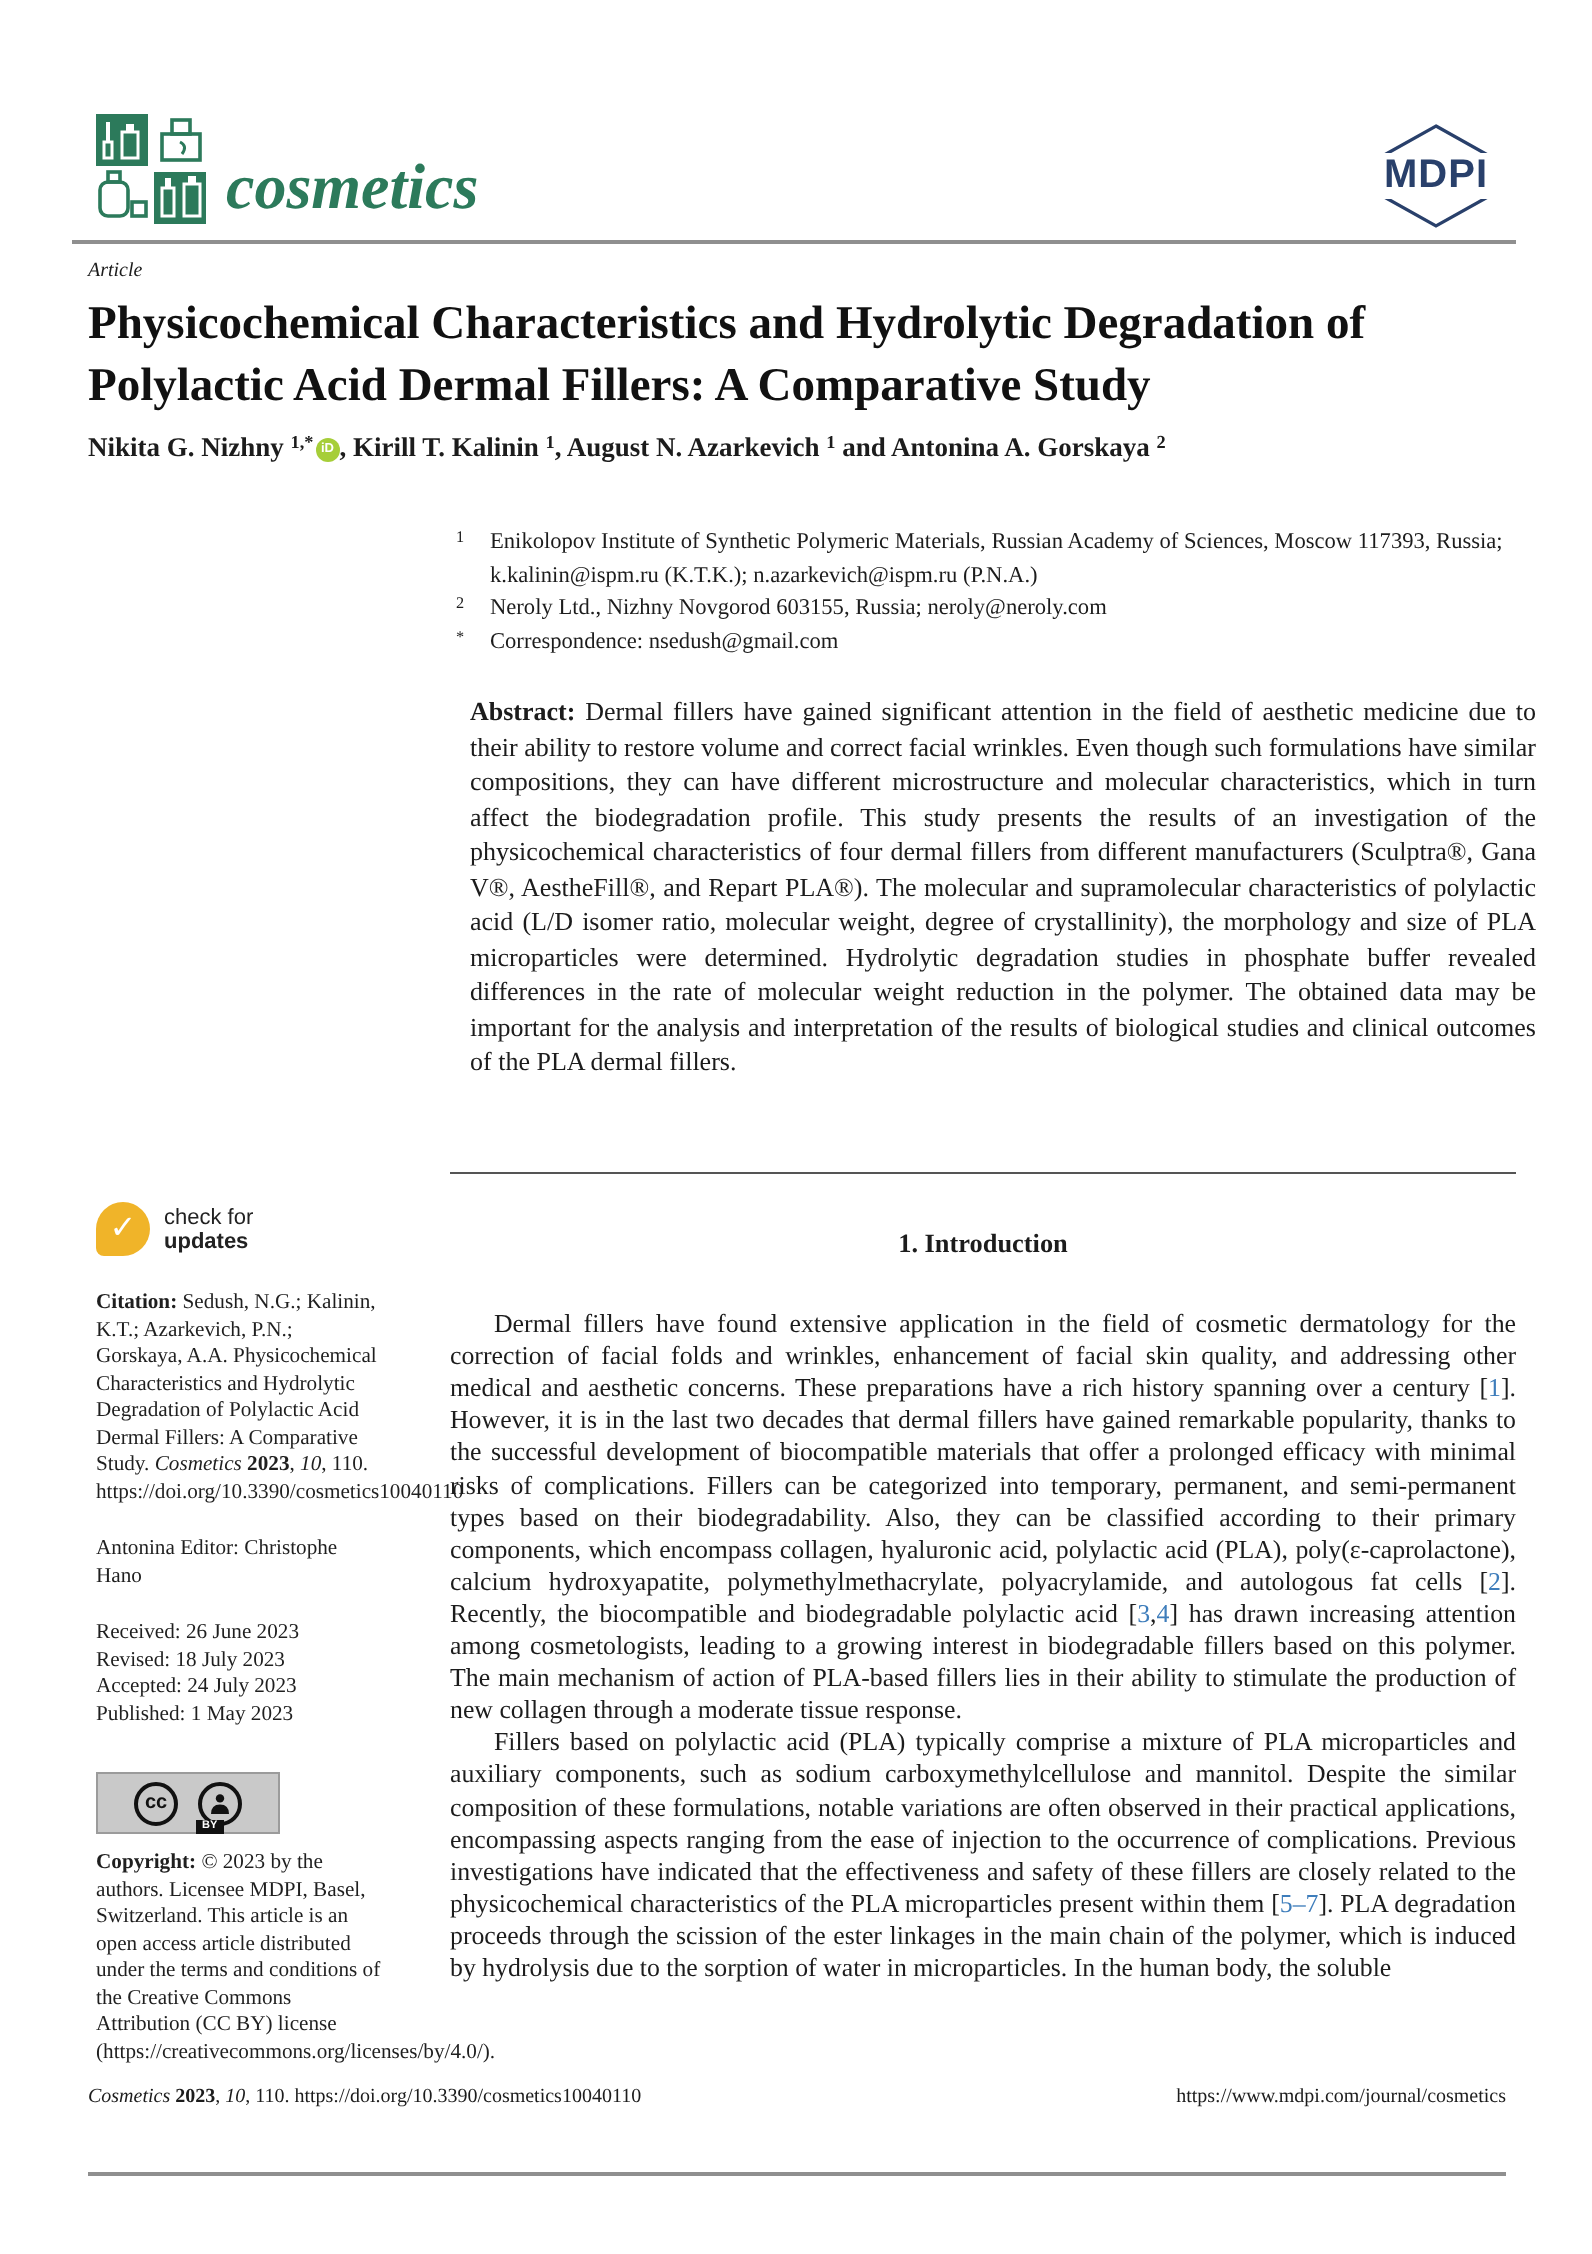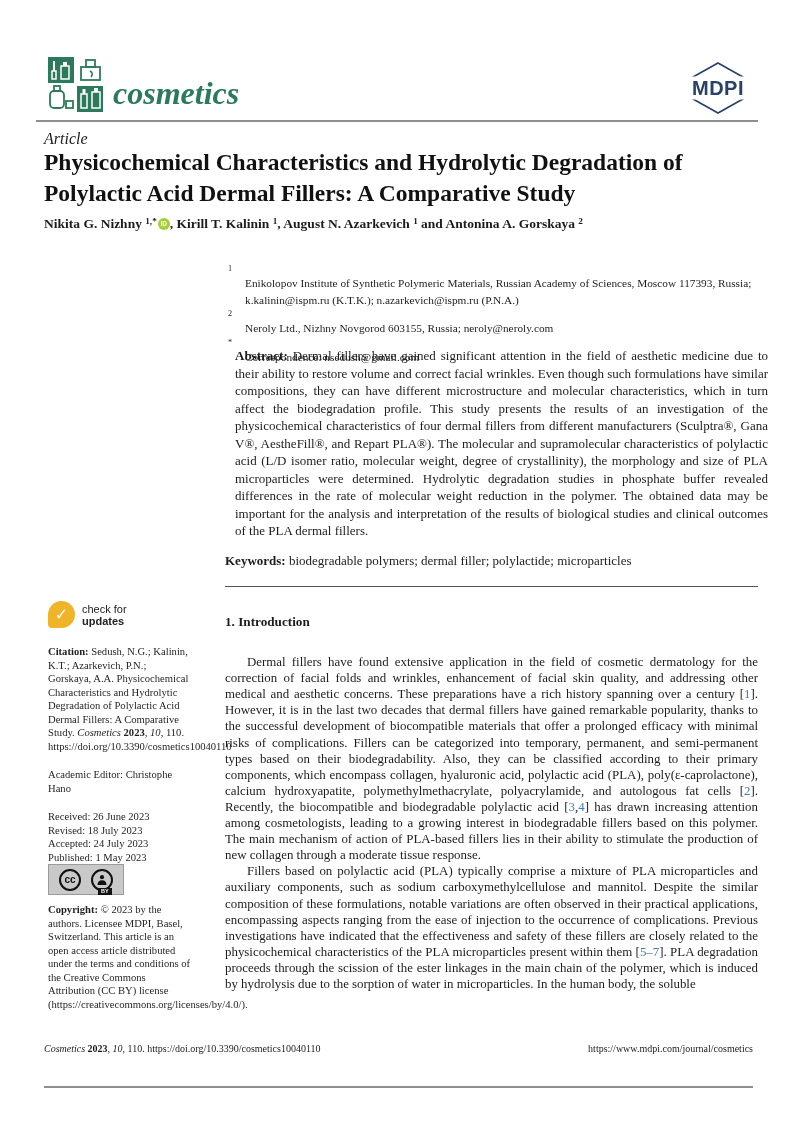--- a/index.html
+++ b/index.html
@@ -21,32 +21,32 @@
   .mdpi-logo { position:absolute; right:46px; top:60px; width:64px; height:56px; }
   .mdpi-logo svg { position:absolute; left:0; top:0; }
   .mdpi-text {
     position:absolute; left:50%; top:50%; transform:translate(-50%,-50%);
     background:#fff; padding:0 2px; color:#29406b; font-weight:bold;
     font-size:20px; letter-spacing:0.5px; font-family:"Liberation Sans","DejaVu Sans",sans-serif;
   }
   .header-rule { position:absolute; left:36px; top:120px; width:722px; height:2px; background:#8f8f8f; }
 
   
-  .article-label { position:absolute; left:44px; top:130px; font-style:italic; font-size:16px; }
+  .article-label { position:absolute; left:44px; top:130px; font-style:italic; font-size:10px; }
   .paper-title {
     position:absolute; left:44px; top:147px; width:716px;
     font-size:23.5px; font-weight:bold; line-height:31px; color:#111;
   }
   .authors-line { position:absolute; left:44px; top:216px; width:716px; font-size:13.5px; font-weight:bold; }
 
   
   .affiliations { position:absolute; left:228px; top:263px; width:532px; font-size:11.3px; line-height:16.5px; }
   .aff-row { display:flex; }
   .aff-marker { flex:none; width:17px; font-size:0.72em; position:relative; top:-2px; }
-  .aff-text { flex:1;margin-top:12px; }
+  .aff-text { flex:1; }
 
   
   .abstract { position:absolute; left:235px; top:347px; width:533px; font-size:13px; line-height:17.5px; text-align:justify; }
   .keywords { position:absolute; left:225px; top:552px; width:533px; font-size:13px; line-height:17.5px; text-align:justify; }
   .kw-rule { position:absolute; left:225px; top:586px; width:533px; height:1px; background:#555; }
   .lbl { font-weight:bold; }
 
   
   .sidebar { position:absolute; left:48px; top:601px; width:144px; font-size:10.6px; line-height:13.5px; color:#1f1f1f; }
   .check-updates { display:flex; align-items:center; cursor:pointer; }
@@ -55,39 +55,39 @@
     color:#fff; display:flex; align-items:center; justify-content:center;
     font-size:16px; font-weight:bold; flex:none;
     font-family:"Liberation Sans","DejaVu Sans",sans-serif;
   }
   .cu-text { margin-left:7px; font-family:"Liberation Sans","DejaVu Sans",sans-serif; font-size:11px; line-height:12px; color:#222; }
   .cu-bold { font-weight:bold; display:block; }
   .citation-block { margin-top:17px; }
   .academic-editor { margin-top:15px; }
   .dates-block { margin-top:15px; }
   .cc-badge {
-    width:76px; height:31px; background:#c9c9c9; border:1px solid #9b9b9b;
+    margin-top:22px; width:92px; height:31px; background:#c9c9c9; border:1px solid #9b9b9b;
     display:flex; align-items:center; justify-content:center; gap:10px; position:relative;
   }
   .cc-circle {
     width:22px; height:22px; border-radius:50%; border:2.5px solid #111;
     display:flex; align-items:center; justify-content:center;
     font-family:"Liberation Sans","DejaVu Sans",sans-serif;
     font-size:10px; font-weight:bold; color:#111; position:relative;
   }
   .cc-by-tag {
     position:absolute; left:49px; bottom:-1px; background:#111; color:#fff;
     font-family:"Liberation Sans","DejaVu Sans",sans-serif;
     font-size:5.5px; font-weight:bold; padding:0 3px; line-height:7px;
   }
   .copyright-block { margin-top:8px; }
 
   
   .main-col { position:absolute; left:225px; top:614px; width:533px; font-size:12.9px; line-height:16.1px; text-align:justify; }
-  .section-heading { font-size:13.2px; font-weight:bold; text-align:left; }
+  .section-heading { font-size:13.2px; font-weight:bold; text-align:center; }
   .main-col p { margin-top:24px; text-indent:22px; }
   .main-col p + p { margin-top:0; }
 
   
   .footer-rule { position:absolute; left:44px; top:1086px; width:709px; height:1.5px; background:#8f8f8f; }
   .page-footer {
     position:absolute; left:44px; top:1043px; width:709px;
     display:flex; justify-content:space-between; font-size:10px;
   }
 
@@ -153,36 +153,35 @@
       <span class="aff-text">Neroly Ltd., Nizhny Novgorod 603155, Russia; neroly@neroly.com</span>
     </div>
     <div class="aff-row">
       <span class="aff-marker">*</span>
       <span class="aff-text">Correspondence: nsedush@gmail.com</span>
     </div>
   </div>
 
   <div class="abstract"><span class="lbl">Abstract:</span><span> Dermal fillers have gained significant attention in the field of aesthetic medicine due to their ability to restore volume and correct facial wrinkles. Even though such formulations have similar compositions, they can have different microstructure and molecular characteristics, which in turn affect the biodegradation profile. This study presents the results of an investigation of the physicochemical characteristics of four dermal fillers from different manufacturers (Sculptra®, Gana V®, AestheFill®, and Repart PLA®). The molecular and supramolecular characteristics of polylactic acid (L/D isomer ratio, molecular weight, degree of crystallinity), the morphology and size of PLA microparticles were determined. Hydrolytic degradation studies in phosphate buffer revealed differences in the rate of molecular weight reduction in the polymer. The obtained data may be important for the analysis and interpretation of the results of biological studies and clinical outcomes of the PLA dermal fillers.</span></div>
 
-  <div class="keywords"><span class="lbl">Keywords:</span><span> biodegradable polymers; dermal filler; polylactide; microparticles</span></div>
 
   <div class="kw-rule"></div>
 
   <div class="sidebar">
     <div class="check-updates">
       <div class="cu-circle">✓</div>
       <div class="cu-text">
         <span>check for</span>
         <span class="cu-bold">updates</span>
       </div>
     </div>
 
     <div class="citation-block"><span class="b">Citation: </span><span>Sedush, N.G.; Kalinin, K.T.; Azarkevich, P.N.; Gorskaya, A.A. Physicochemical Characteristics and Hydrolytic Degradation of Polylactic Acid Dermal Fillers: A Comparative Study. </span><span class="i">Cosmetics </span><span class="b">2023</span><span>, </span><span class="i">10</span><span>, 110. https://doi.org/10.3390/cosmetics10040110</span></div>
 
-    <div class="academic-editor">Academic Editor: Christophe Hano</div>
+    <div class="academic-editor">Antonina Editor: Christophe Hano</div>
 
     <div class="dates-block">
       <div>Received: 26 June 2023</div>
       <div>Revised: 18 July 2023</div>
       <div>Accepted: 24 July 2023</div>
       <div>Published: 1 May 2023</div>
     </div>
 
     <div class="cc-badge">
       <div class="cc-circle">cc</div>

